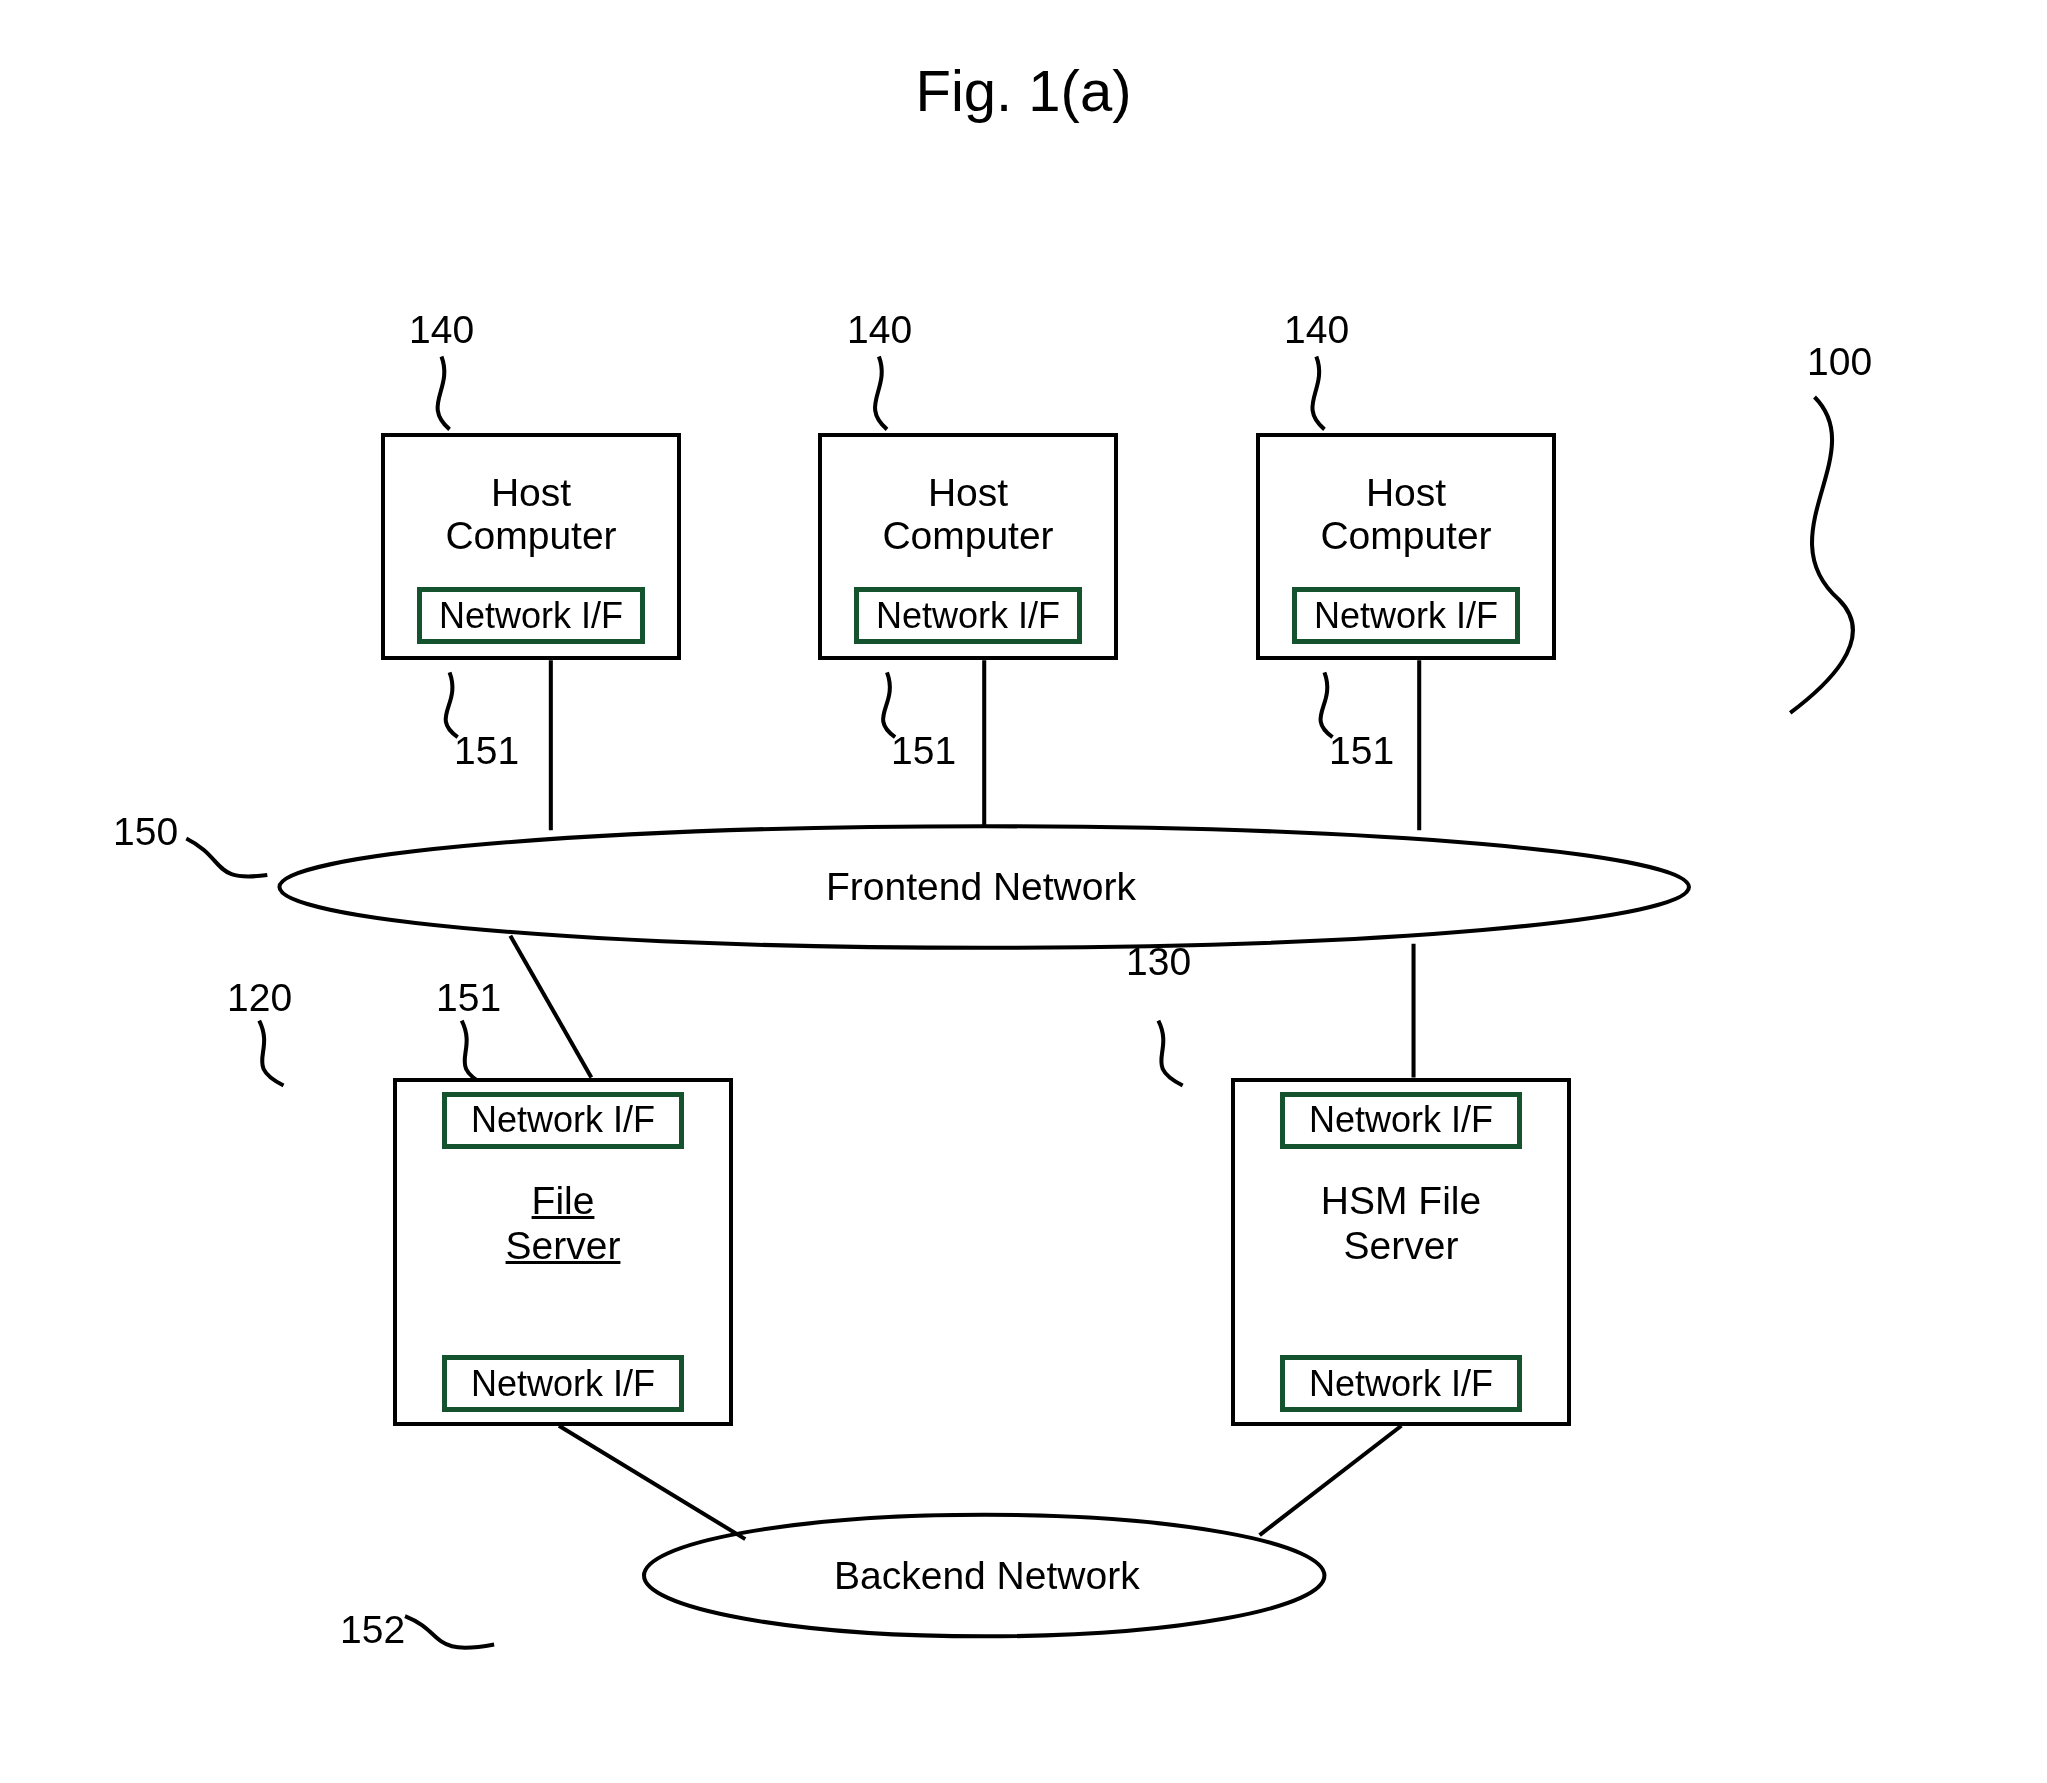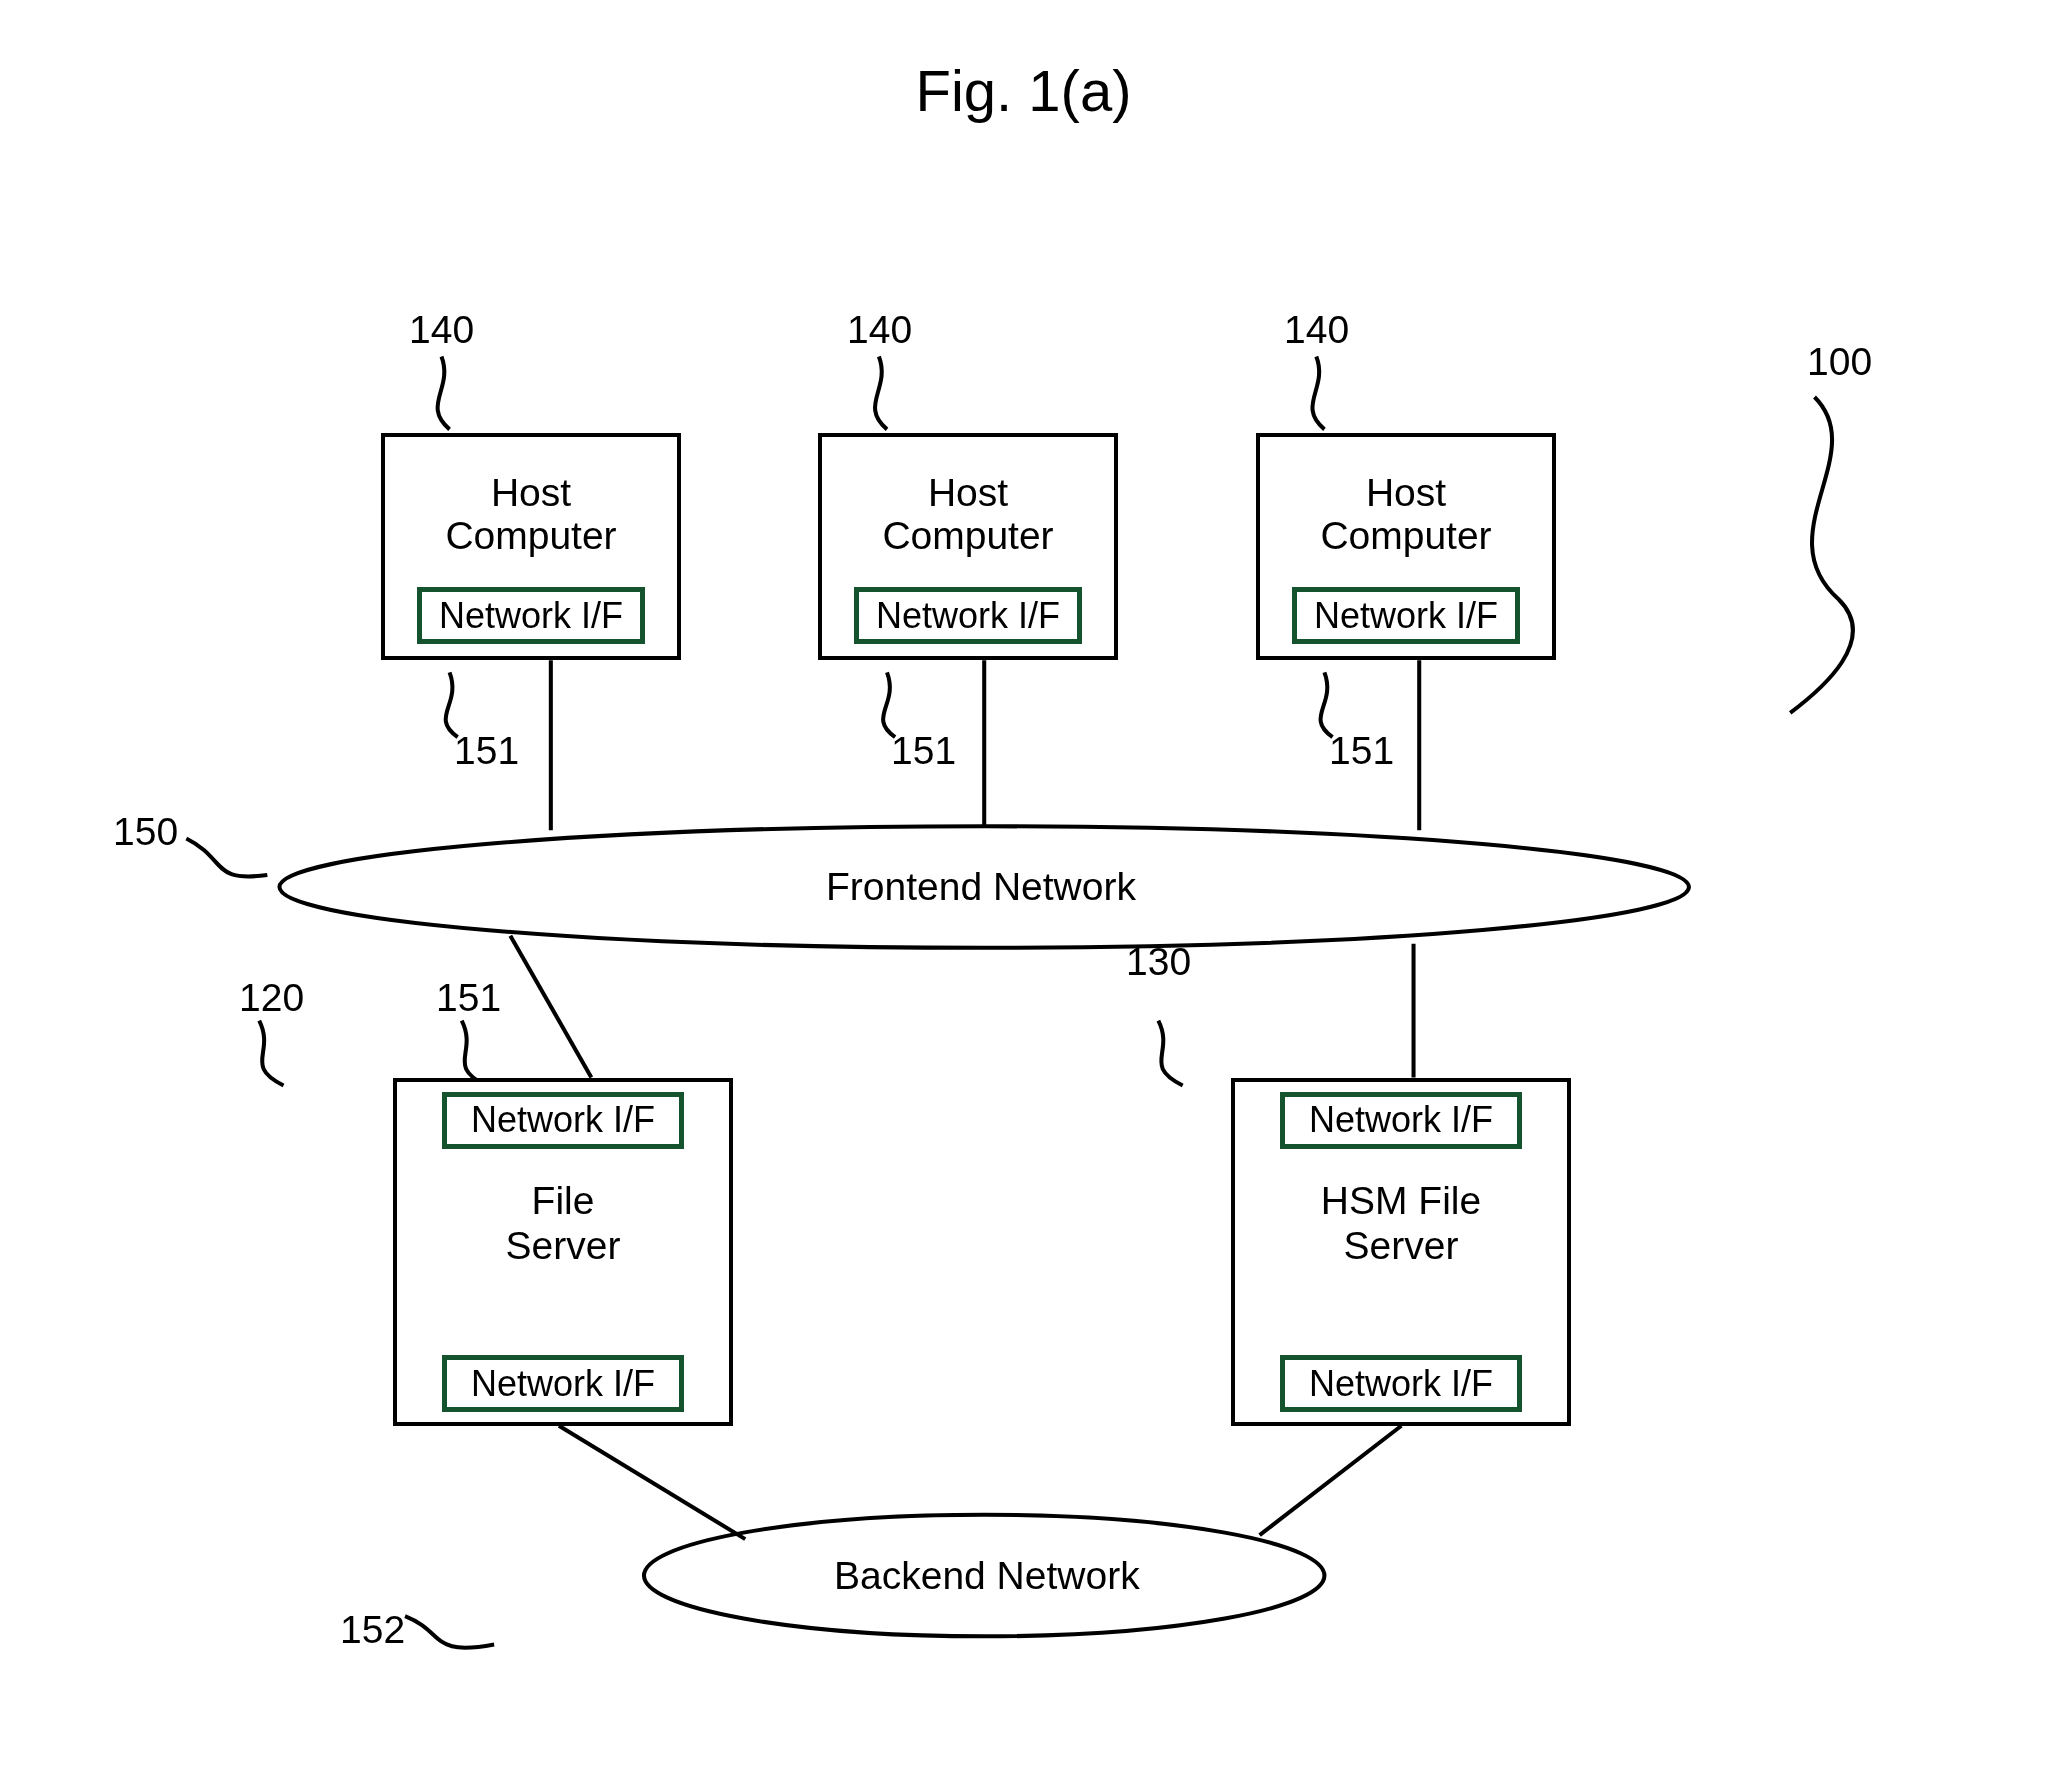--- a/index.html
+++ b/index.html
@@ -137,21 +137,21 @@
       <span>Network I/F</span>
     </div>
   </div>
 
   <div class="net-label" style="left:826px; top:865px;">Frontend Network</div>
 
   <div class="box" style="left:393px; top:1078px; width:340px; height:348px;">
     <div class="nif" style="left:45px; right:45px; top:9.7px; height:57px;">
       <span>Network I/F</span>
     </div>
-    <div class="server-text" style="margin-top:97px;">
+    <div class="server-text" style="margin-top:97px;text-decoration:underline;">
       <span>File</span><br>
       <span>Server</span>
     </div>
     <div class="nif" style="left:45px; right:45px; bottom:9.7px; height:57px;">
       <span>Network I/F</span>
     </div>
   </div>
 
   <div class="box" style="left:1231px; top:1078px; width:340px; height:348px;">
     <div class="nif" style="left:45px; right:45px; top:9.7px; height:57px;">
@@ -172,20 +172,20 @@
   <div class="ref" style="left:847px; top:308px;">140</div>
   <div class="ref" style="left:1284px; top:308px;">140</div>
   <div class="ref" style="left:1807px; top:340px;">100</div>
 
   <div class="ref" style="left:454px;  top:729px;">151</div>
   <div class="ref" style="left:891px; top:729px;">151</div>
   <div class="ref" style="left:1329px; top:729px;">151</div>
 
   <div class="ref" style="left:113px;  top:810px;">150</div>
 
-  <div class="ref" style="left:227px;  top:976px;margin-left:12px;">120</div>
+  <div class="ref" style="left:227px;  top:976px;">120</div>
   <div class="ref" style="left:436px;  top:976px;">151</div>
   <div class="ref" style="left:1126px; top:940px;">130</div>
 
   <div class="ref" style="left:340px;  top:1608px;">152</div>
 
 </div>
 
 
 </body></html>

